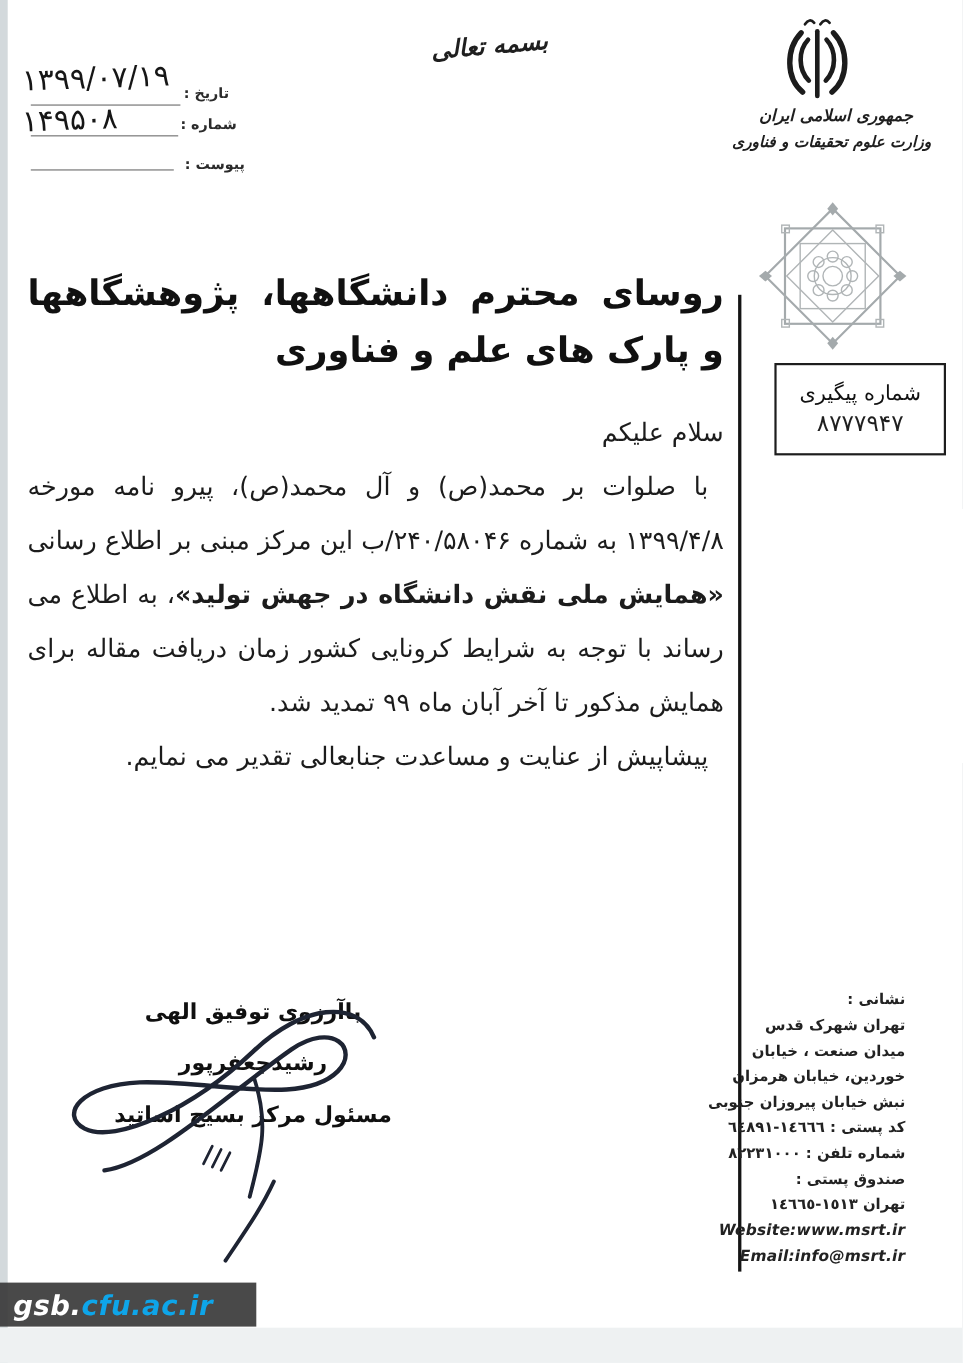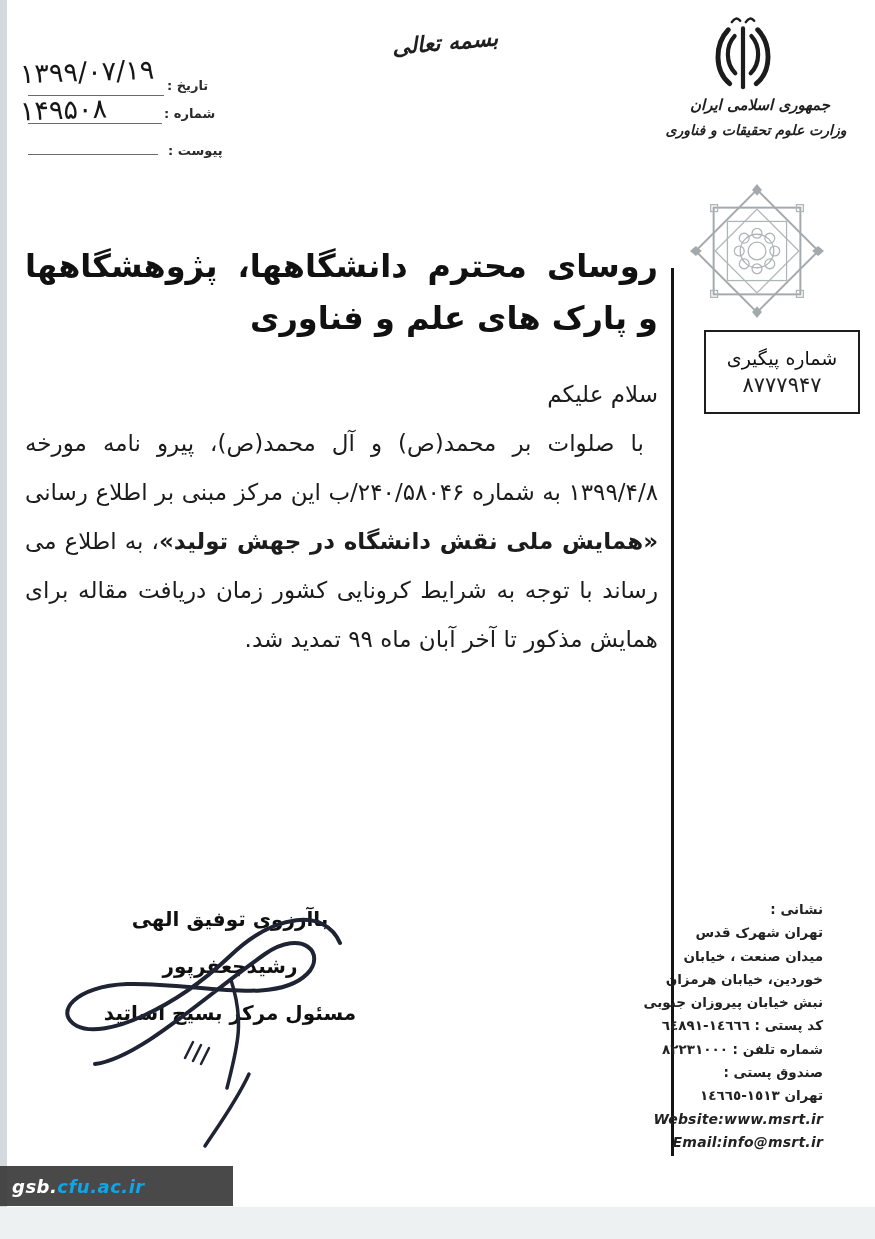--- a/index.html
+++ b/index.html
@@ -58,21 +58,21 @@
 
   
   .contact{position:absolute;left:641px;top:898px;width:182px;direction:rtl;text-align:right;
     padding-right:0;font-size:13.5px;font-weight:bold;color:#222;}
   .contact div{height:23.3px;line-height:23.3px;white-space:nowrap;}
   .contact .latin{direction:ltr;font-style:italic;font-size:14px;letter-spacing:.2px;}
 
   
   .watermark{position:absolute;left:0;top:1166px;width:233px;height:40px;background:rgba(58,58,58,.92);
     display:flex;align-items:center;padding-left:12px;box-sizing:border-box;
-    font-style:italic;font-weight:bold;font-size:18px;letter-spacing:.5px;}
+    font-style:italic;font-weight:bold;font-size:25px;letter-spacing:.5px;}
   .wm-prefix{color:#ffffff;}
   .wm-domain{color:#0ea5e9;text-align:right;}
 </style>
 </head>
 <body>
 
 <div class="page">
   <div class="edge-left"></div>
   <div class="edge-bottom"></div>
 
@@ -141,20 +141,21 @@
   <div class="track-box">
     <div class="track-label">شماره پیگیری</div>
     <div class="track-num">۸۷۷۷۹۴۷</div>
   </div>
 
   <div class="recipient">روسای محترم دانشگاهها، پژوهشگاهها و پارک های علم و فناوری</div>
 
   <div class="body-text">
     <p>سلام علیکم</p>
     <p class="indent"><span>با صلوات بر محمد(ص) و آل محمد(ص)، پیرو نامه مورخه ۱۳۹۹/۴/۸ به شماره ۲۴۰/۵۸۰۴۶/ب این مرکز مبنی بر اطلاع رسانی </span><b>«همایش ملی نقش دانشگاه در جهش تولید»</b><span>، به اطلاع می رساند با توجه به شرایط کرونایی کشور زمان دریافت مقاله برای همایش مذکور تا آخر آبان ماه ۹۹ تمدید شد.</span></p>
+    <p class="indent">پیشاپیش از عنایت و مساعدت جنابعالی تقدیر می نمایم.</p>
   </div>
 
   <div class="sig-block">
     <div>باآرزوی توفیق الهی</div>
     <div>رشیدجعفرپور</div>
     <div>مسئول مرکز بسیج اساتید</div>
   </div>
   <svg class="sig-svg" viewBox="0 0 330 266">
     <g stroke="#1e2433" fill="none" stroke-linecap="round">
       <path d="M305 55 C290 20 240 25 195 68 C140 120 70 152 42 138 C18 125 40 98 92 96 C160 94 240 118 272 86 C292 66 268 40 230 66 C170 108 105 170 60 176" stroke-width="4"></path>

